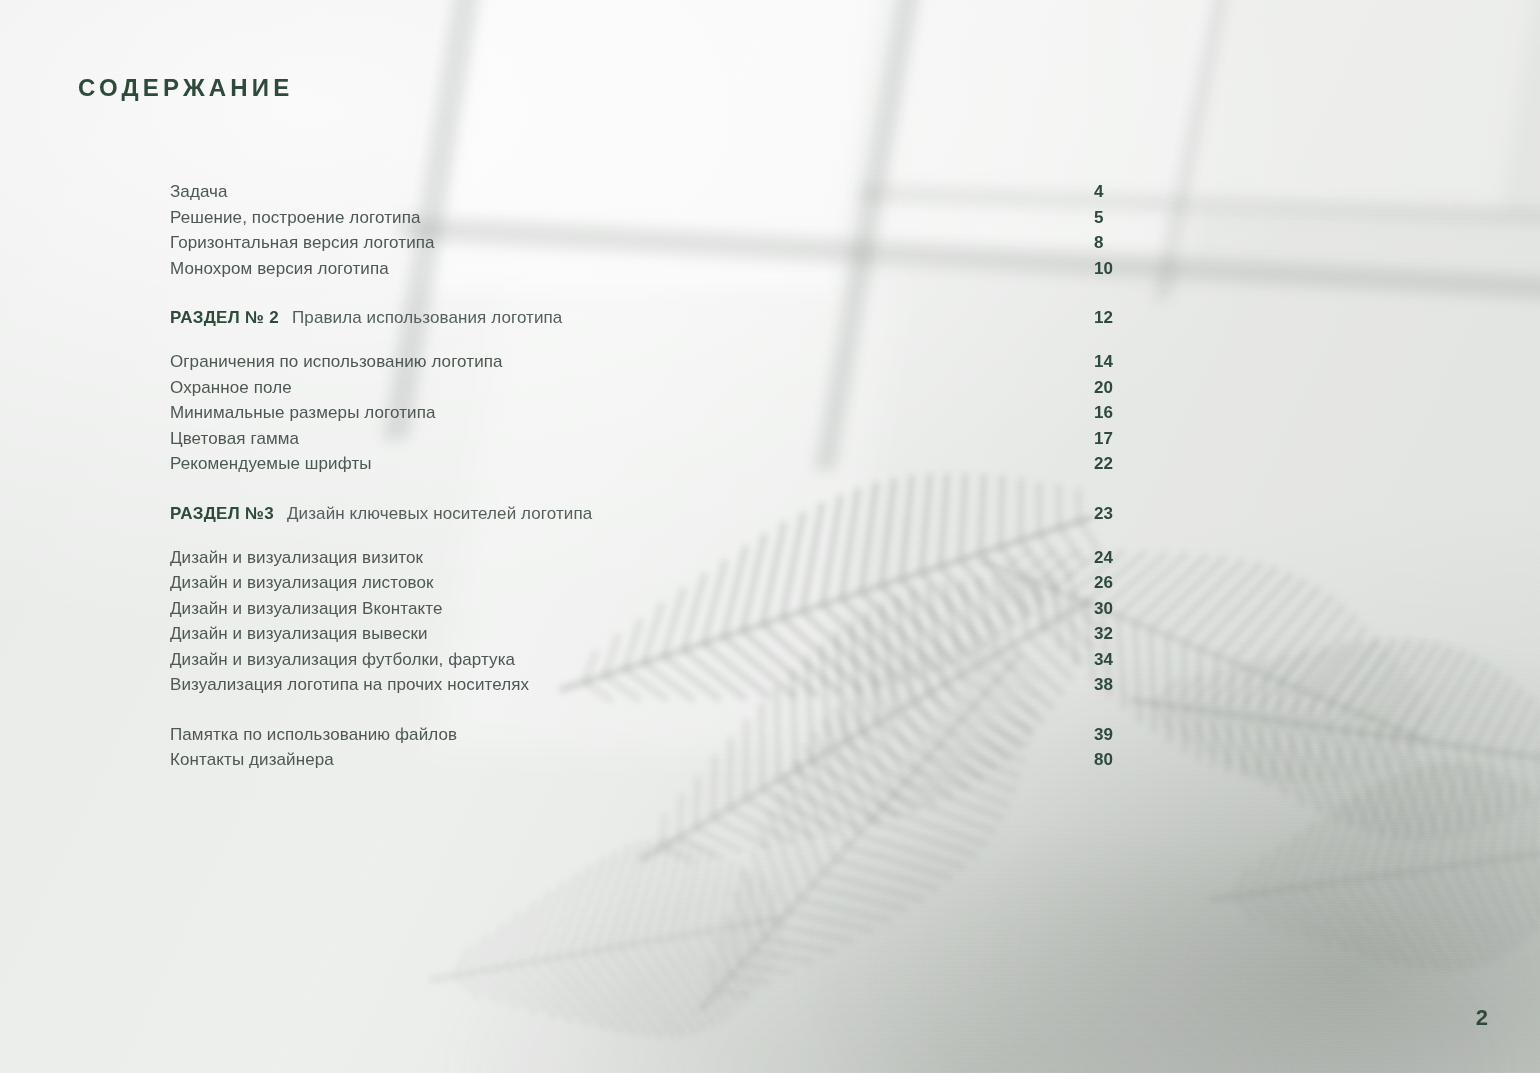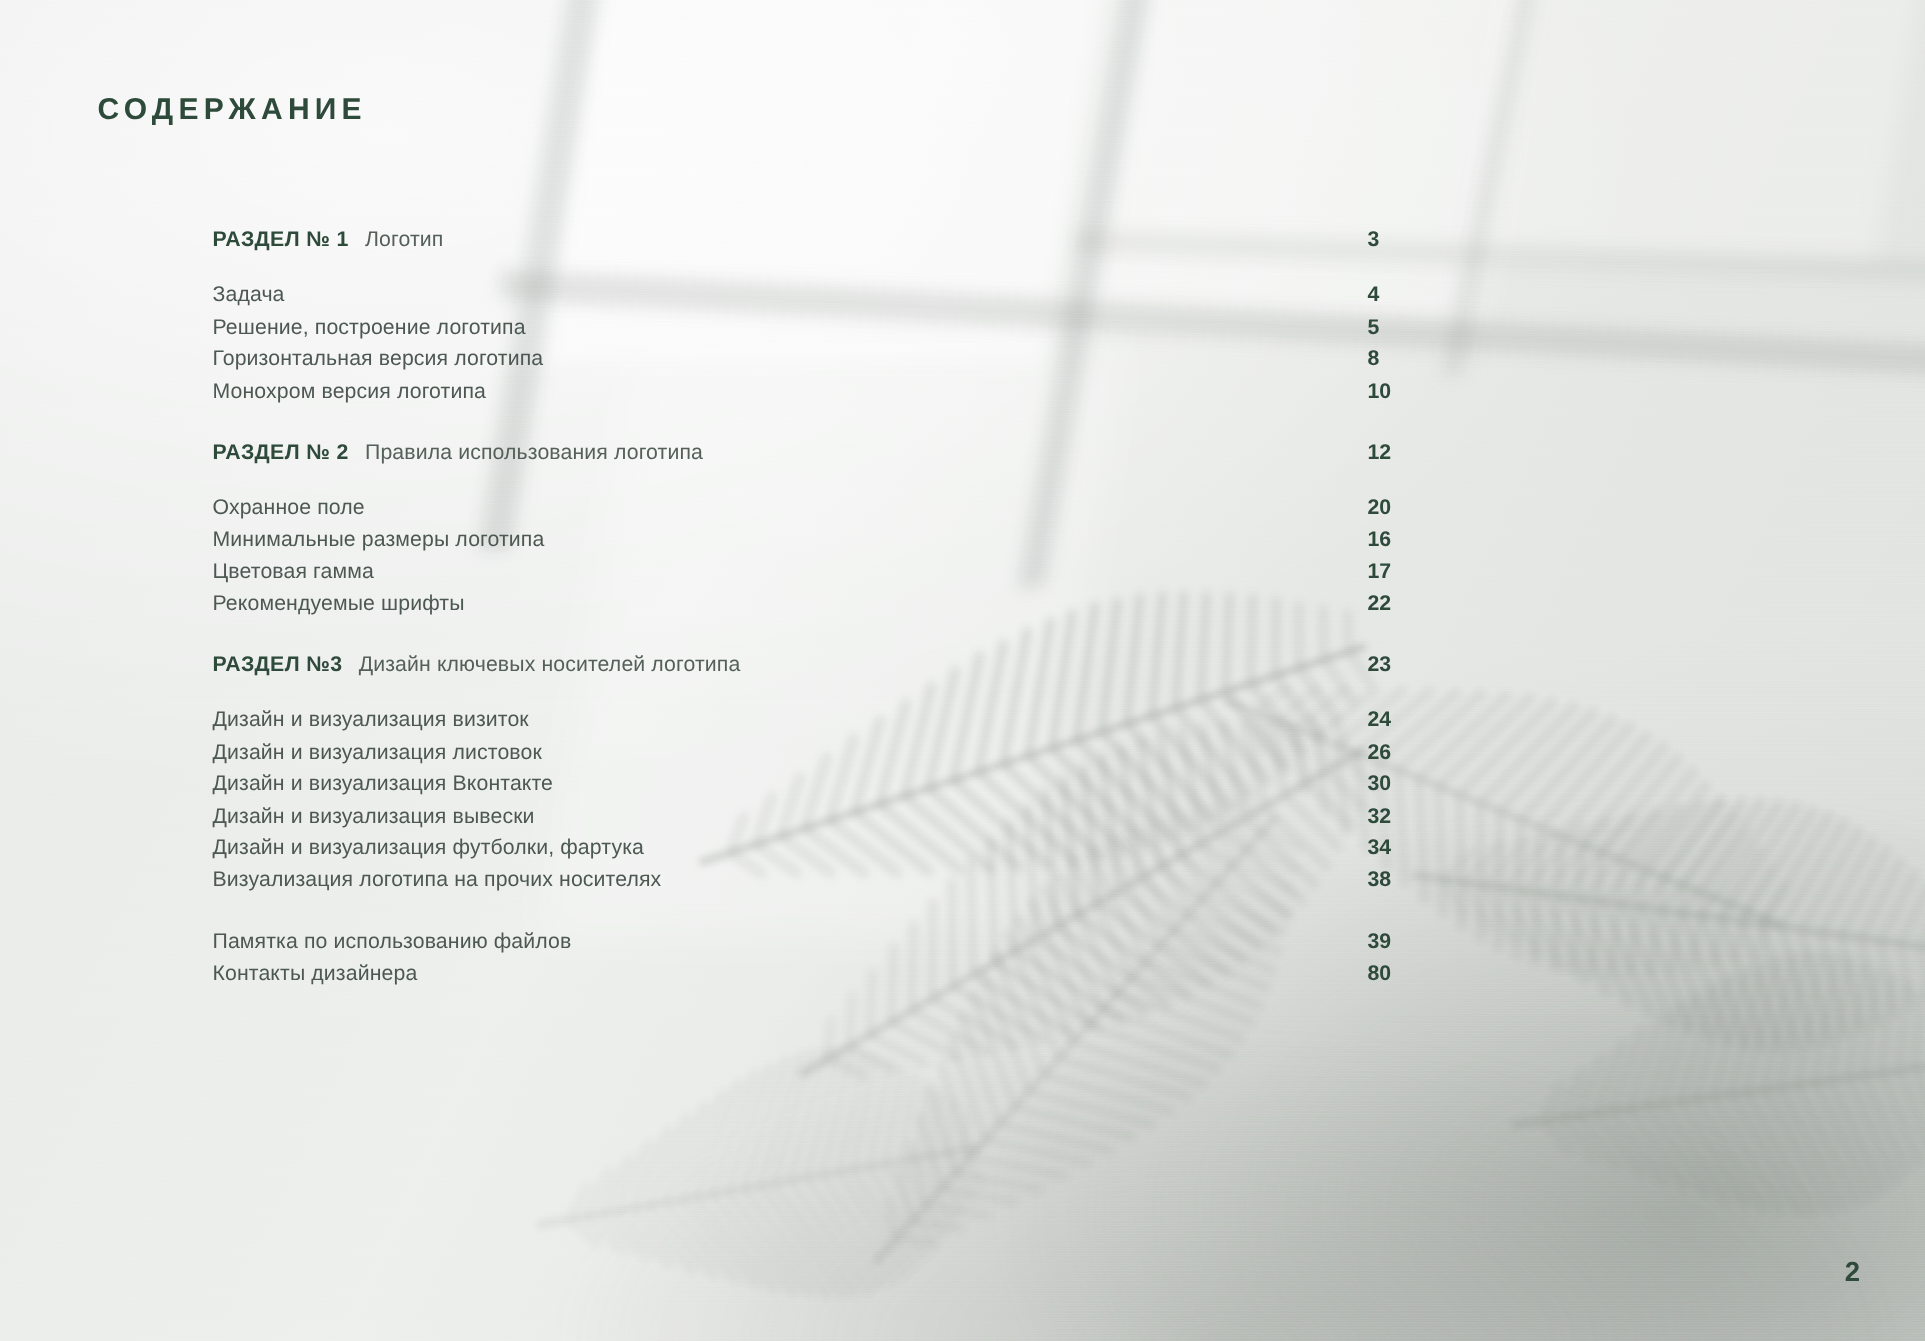--- a/index.html
+++ b/index.html
@@ -590,25 +590,20 @@
         <div class="leaf" style="left: 346px; width: 34px; transform: translateY(-50%) rotate(-74deg); opacity: 0.55;"></div>
         <div class="leaf" style="left: 346px; width: 34px; transform: translateY(-50%) rotate(74deg); opacity: 0.55;"></div>
       </div>
 
     <div class="grain"></div>
   </div>
 
   <div class="page-title">СОДЕРЖАНИЕ</div>
 
   <div class="toc">
-      <div class="section-head">
-        <span class="num">РАЗДЕЛ № 1</span>
-        <span class="name">Логотип</span>
-        <span class="pnum">3</span>
-      </div>
       <div class="group">
         <div class="row">
           <span class="label">Задача</span>
           <span class="pnum">4</span>
         </div>
         <div class="row">
           <span class="label">Решение, построение логотипа</span>
           <span class="pnum">5</span>
         </div>
         <div class="row">
@@ -620,20 +615,24 @@
           <span class="pnum">10</span>
         </div>
       </div>
       <div class="section-head">
         <span class="num">РАЗДЕЛ № 2</span>
         <span class="name">Правила использования логотипа</span>
         <span class="pnum">12</span>
       </div>
       <div class="group">
         <div class="row">
+          <span class="label">Ограничения по использованию логотипа</span>
+          <span class="pnum">14</span>
+        </div>
+        <div class="row">
           <span class="label">Охранное поле</span>
           <span class="pnum">20</span>
         </div>
         <div class="row">
           <span class="label">Минимальные размеры логотипа</span>
           <span class="pnum">16</span>
         </div>
         <div class="row">
           <span class="label">Цветовая гамма</span>
           <span class="pnum">17</span>

